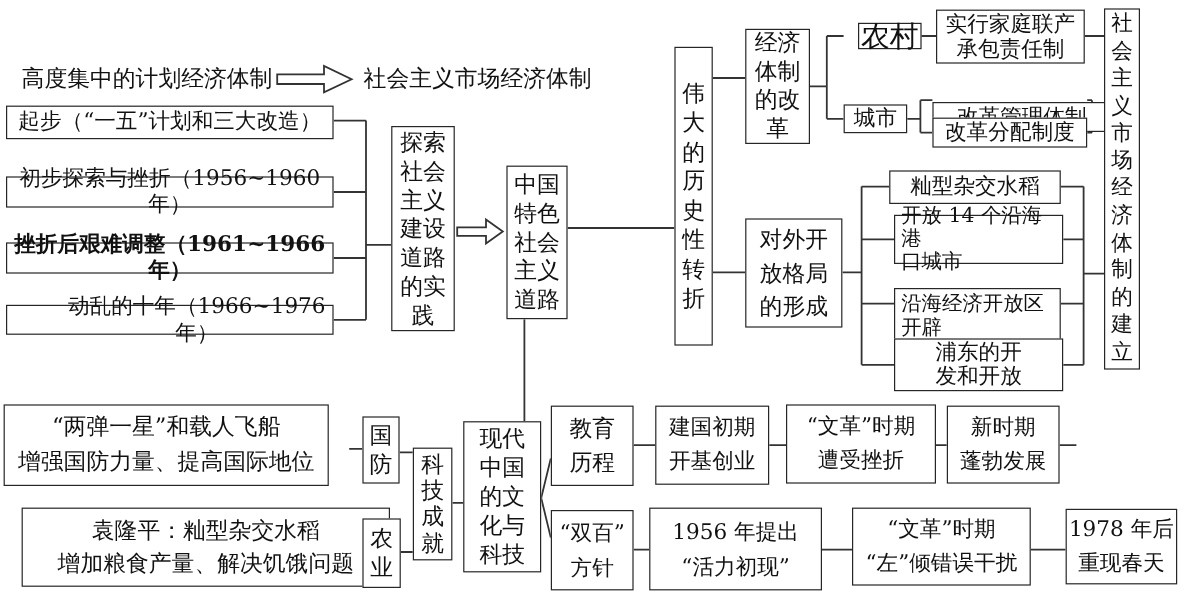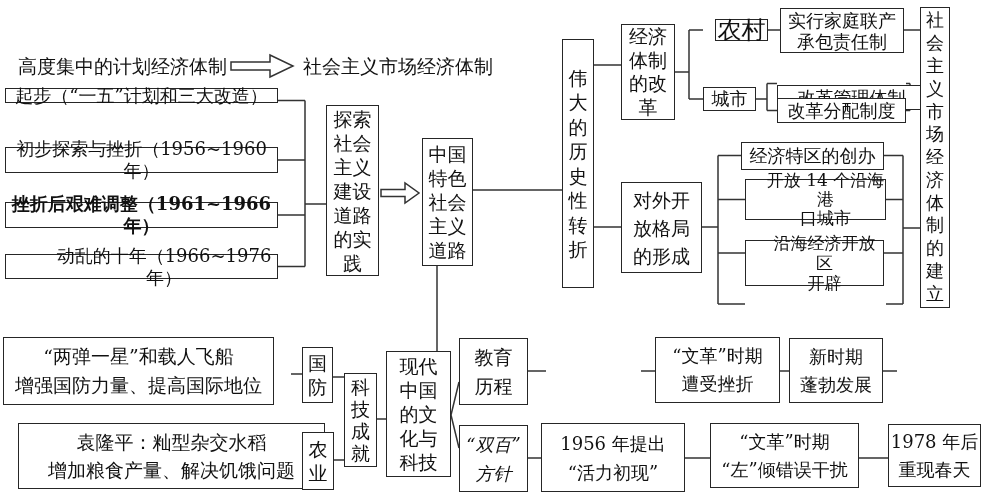--- a/index.html
+++ b/index.html
@@ -6,21 +6,21 @@
   .stage{
     position:relative;width:1002px;height:500px;background:#ffffff;
     font-family:"DejaVu Serif","Liberation Serif",serif;color:#111111;overflow:hidden;
   }
   svg.wires{position:absolute;left:0;top:0;width:1002px;height:500px;}
   .box{
     position:absolute;box-sizing:border-box;border:1.6px solid #262626;background:#ffffff;
     display:flex;align-items:center;justify-content:center;
     text-align:center;white-space:pre-line;font-size:19px;line-height:24px;
   }
-  .la{justify-content:flex-start;text-align:center;padding-left:20px;}
+  .la{justify-content:flex-start;text-align:left;padding-left:5px;}
   .lbl{position:absolute;white-space:pre;font-size:19px;line-height:24px;text-align:right;}
 </style>
 </head>
 <body>
 
 <div class="stage">
 
   <svg class="wires" viewBox="0 0 1002 500" fill="none" stroke="#333333" stroke-width="1.5">
 
     <path d="M278 100.5H305 M278 160H305 M278 215H305 M278 266.5H305 M305 100.5V266.5 M305 204H326"></path>
@@ -43,21 +43,21 @@
 
     <path d="M528 458H541 M685 458H710 M859 458H888"></path>
 
     <polygon points="231,62 270,62 270,55 293,66 270,77 270,70 231,70" fill="#ffffff"></polygon>
     <polygon points="381,189.5 405,189.5 405,183 419,193 405,203 405,196.5 381,196.5" fill="#ffffff"></polygon>
   </svg>
 
   <div class="lbl" style="left:18px;top:54px;">高度集中的计划经济体制</div>
   <div class="lbl" style="left:303px;top:54px;">社会主义市场经济体制</div>
 
-  <div class="box" style="left:5px;top:88px;width:273px;height:15px;font-size:18px;line-height:22px;">起步（“一五”计划和三大改造）</div>
+  <div class="box" style="left:5px;top:88px;width:273px;height:28px;font-size:18px;line-height:22px;">起步（“一五”计划和三大改造）</div>
   <div class="box" style="left:5px;top:147px;width:273px;height:26px;font-size:18px;line-height:22px;">初步探索与挫折（1956~1960 年）</div>
   <div class="box" style="left:5px;top:202px;width:273px;height:26px;font-size:18px;line-height:22px;font-weight:bold;">挫折后艰难调整（1961~1966 年）</div>
   <div class="box" style="left:5px;top:254px;width:273px;height:25px;font-size:18px;line-height:22px;padding-left:45px;">动乱的十年（1966~1976 年）</div>
 
   <div class="box" style="left:326px;top:105px;width:53px;height:171px;">探索
 社会
 主义
 建设
 道路
 的实
@@ -83,25 +83,27 @@
   <div class="box" style="left:715px;top:19px;width:53px;height:22px;font-size:24px;line-height:18px;">农村</div>
   <div class="box" style="left:780px;top:8px;width:124px;height:45px;font-size:18px;line-height:21px;">实行家庭联产
 承包责任制</div>
   <div class="box" style="left:703px;top:87px;width:53px;height:24px;font-size:18px;line-height:18px;">城市</div>
   <div class="box" style="left:777px;top:85px;width:149px;height:25px;font-size:18px;line-height:20px;">改革管理体制</div>
   <div class="box" style="left:777px;top:98px;width:129px;height:25px;font-size:18px;line-height:20px;">改革分配制度</div>
 
   <div class="box" style="left:621px;top:182px;width:81px;height:91px;line-height:28px;">对外开
 放格局
 的形成</div>
-  <div class="box" style="left:741px;top:142px;width:143px;height:28px;font-size:18px;line-height:20px;">经济特区的创办</div>
+  <div class="box" style="left:741px;top:142px;width:143px;height:28px;font-size:18px;line-height:20px;">籼型杂交水稻</div>
   <div class="box la" style="left:745px;top:179px;width:141px;height:41px;font-size:17px;line-height:19px;">开放 14 个沿海港
 口城市</div>
   <div class="box la" style="left:745px;top:240px;width:139px;height:46px;font-size:17px;line-height:20px;">沿海经济开放区
 开辟</div>
+  <div class="box" style="left:745px;top:282px;width:141px;height:44px;font-size:18px;line-height:20px;">浦东的开
+发和开放</div>
   <div class="box" style="left:920px;top:7px;width:30px;height:301px;font-size:18px;line-height:22.8px;">社
 会
 主
 义
 市
 场
 经
 济
 体
 制
@@ -122,26 +124,28 @@
 成
 就</div>
   <div class="box" style="left:386px;top:351px;width:65px;height:126px;">现代
 中国
 的文
 化与
 科技</div>
 
   <div class="box" style="left:459px;top:338px;width:69px;height:67px;line-height:29px;">教育
 历程</div>
+  <div class="box" style="left:546px;top:338px;width:95px;height:66px;font-size:18px;line-height:28px;">建国初期
+开基创业</div>
   <div class="box" style="left:655px;top:337px;width:125px;height:66px;font-size:18px;line-height:28px;">“文革”时期
 遭受挫折</div>
   <div class="box" style="left:789px;top:338px;width:94px;height:65px;font-size:18px;line-height:28px;">新时期
 蓬勃发展</div>
 
-  <div class="box" style="left:459px;top:425px;width:69px;height:67px;font-size:18px;line-height:29px;font-style:italic;">“双百”
+  <div class="box" style="left:459px;top:425px;width:69px;height:67px;font-size:18px;line-height:29px;">“双百”
 方针</div>
   <div class="box" style="left:541px;top:423px;width:144px;height:69px;font-size:18px;line-height:29px;">1956 年提出
 “活力初现”</div>
   <div class="box" style="left:710px;top:423px;width:149px;height:65px;font-size:18px;line-height:28px;">“文革”时期
 “左”倾错误干扰</div>
   <div class="box" style="left:888px;top:424px;width:93px;height:63px;font-size:18px;line-height:28px;">1978 年后
 重现春天</div>
 
 </div>
 

